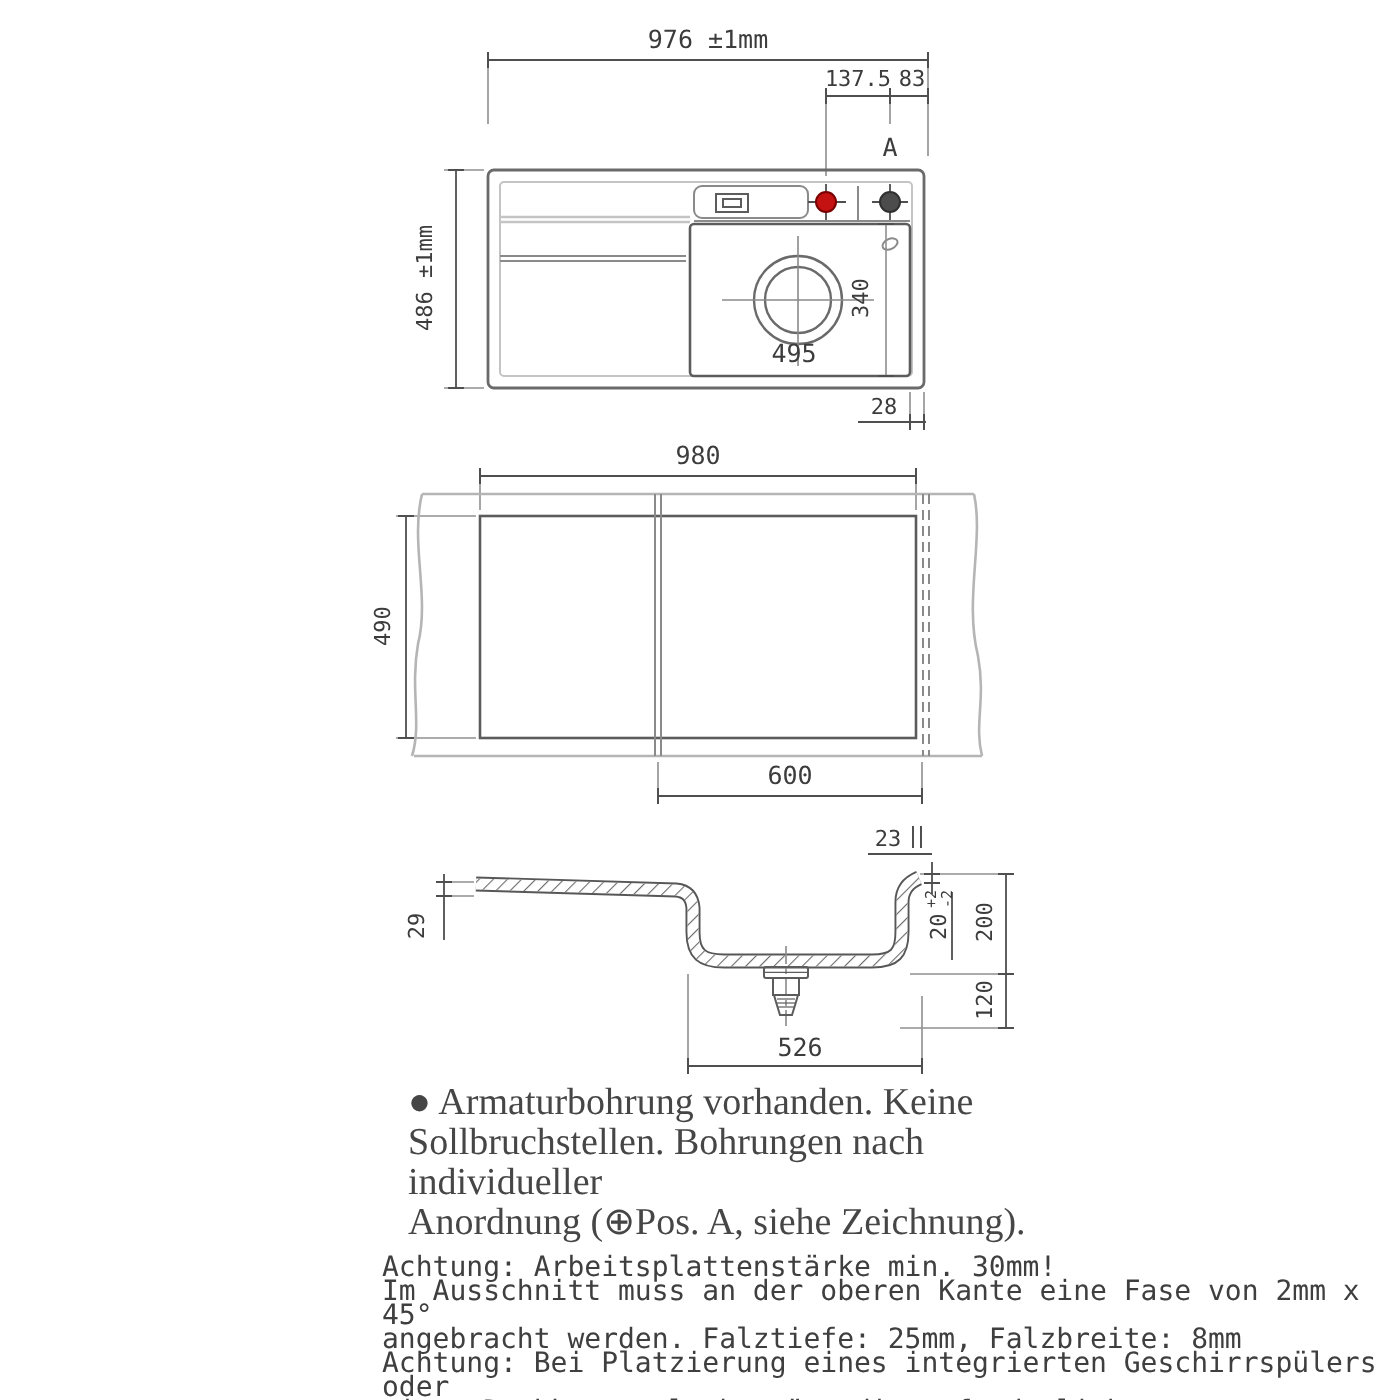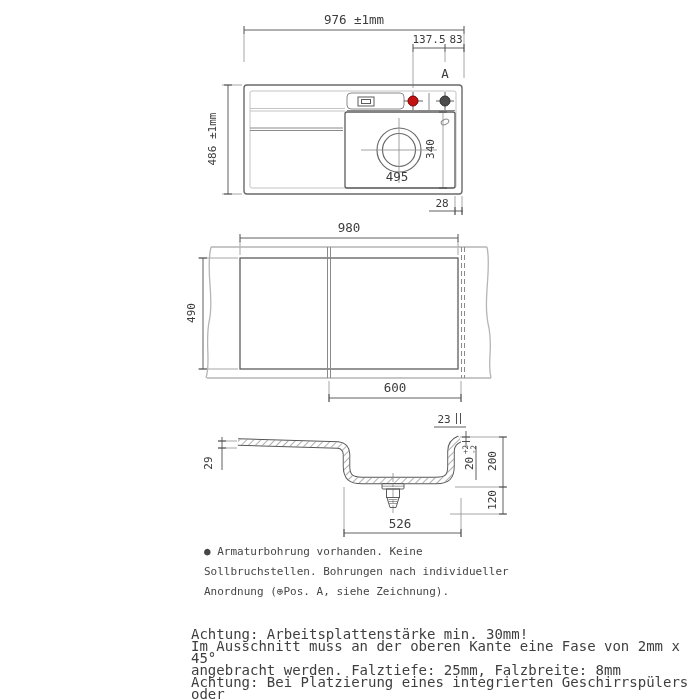--- a/index.html
+++ b/index.html
@@ -9,22 +9,22 @@
   svg text{fill:#3c3c3c;font-family:"DejaVu Sans Mono", monospace;}
   .t12{font-size:12.5px;} .t11{font-size:11px;} .t7{font-size:7.5px;}
   .ext{stroke:#8f8f8f;stroke-width:.8;fill:none;}
   .dim{stroke:#4f4f4f;stroke-width:.9;fill:none;}
   .tick{stroke:#4f4f4f;stroke-width:1;}
   .outline{stroke:#5c5c5c;fill:none;}
   .outline2{stroke:#6a6a6a;fill:none;}
   .light{stroke:#c4c4c4;fill:none;}
   .ctop{stroke:#b5b5b5;fill:none;stroke-width:1.3;}
   .mid{stroke:#8a8a8a;fill:none;}
-  .note-main{position:absolute;left:204px;top:542px;width:330px;font-size:11px;
-             line-height:20px;color:#464646;white-space:pre-line;}
+  .note-main{position:absolute;left:204px;top:542px;width:330px;font-size:19px;
+             line-height:20px;color:#464646;white-space:pre-line;font-family:Liberation Serif, serif;}
   .note-small{position:absolute;left:191px;top:628px;width:500px;font-size:14px;
               line-height:12px;color:#3f3f3f;white-space:pre-line;}
 </style>
 </head>
 <body>
 
 <div id="stage">
 <svg width="700" height="545" viewBox="0 0 700 545">
   <defs>
     <pattern id="hatch" patternUnits="userSpaceOnUse" width="5" height="5" patternTransform="rotate(45)">

